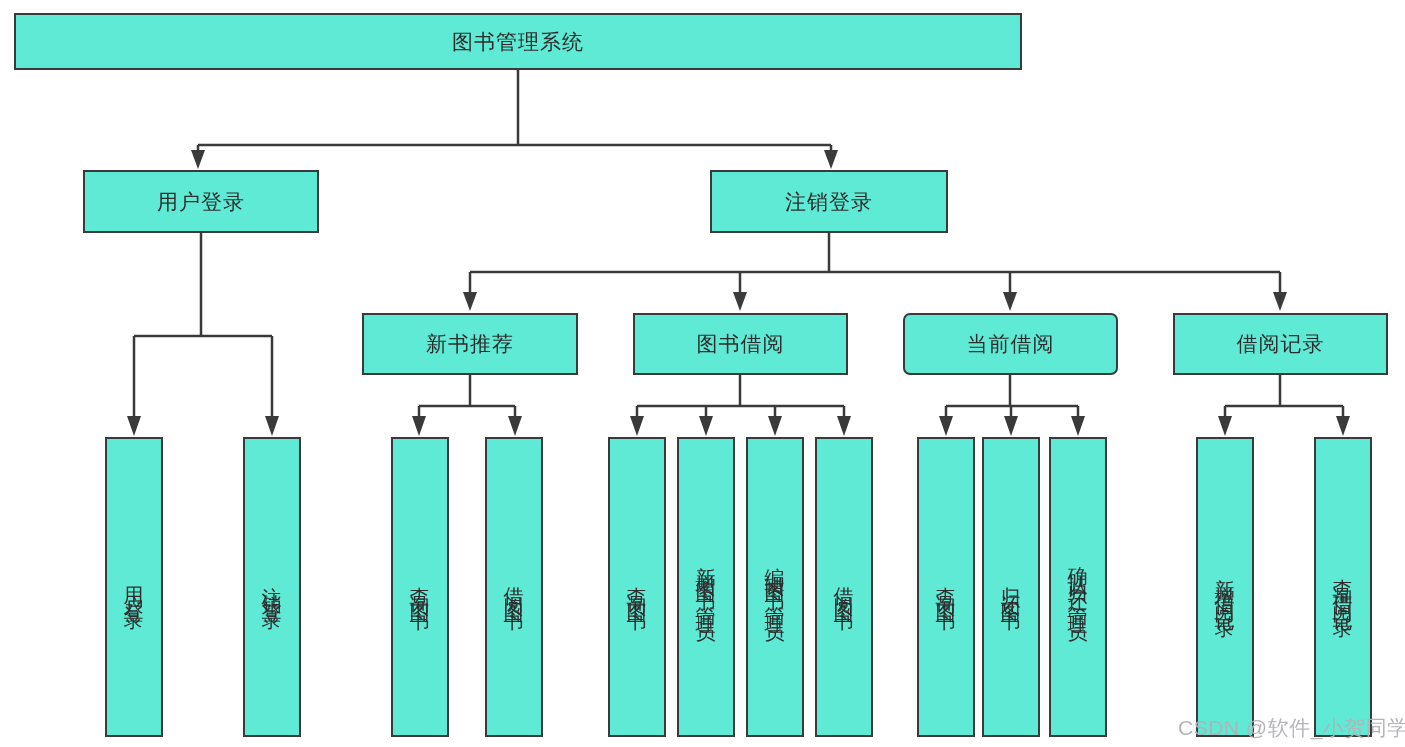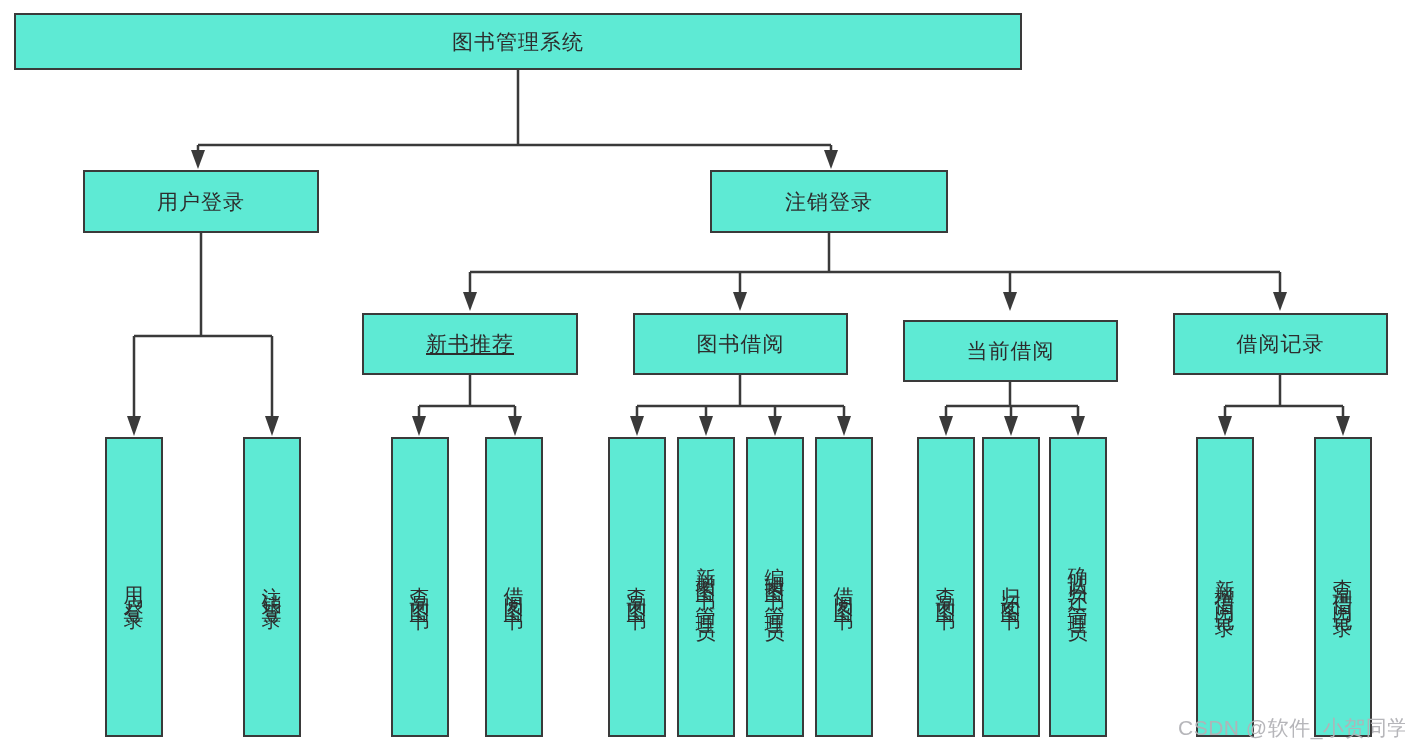--- a/index.html
+++ b/index.html
@@ -32,23 +32,23 @@
     writing-mode: vertical-rl;
     text-orientation: mixed;
     font-size: 20px;
     letter-spacing: 8px;
     line-height: 1;
   }
   
   .pos-root  { left: 14px;   top: 13px;  width: 1008px; height: 57px; }
   .pos-login { left: 83px;   top: 170px; width: 236px;  height: 63px; }
   .pos-mgmt  { left: 710px;  top: 170px; width: 238px;  height: 63px; }
-  .pos-l2a   { left: 362px;  top: 313px; width: 216px;  height: 62px; text-decoration: underline; }
+  .pos-l2a   { left: 362px;  top: 313px; width: 216px;  height: 62px; }
   .pos-l2b   { left: 633px;  top: 313px; width: 215px;  height: 62px; }
-  .pos-l2c   { left: 903px;  top: 320px; width: 215px;  height: 62px; }
+  .pos-l2c   { left: 903px;  top: 313px; width: 215px;  height: 62px; border-radius: 7px; }
   .pos-l2d   { left: 1173px; top: 313px; width: 215px;  height: 62px; }
   
   .col { top: 437px; width: 58px; height: 300px; }
   .pos-c0  { left: 105px; }
   .pos-c1  { left: 243px; }
   .pos-c2  { left: 391px; }
   .pos-c3  { left: 485px; }
   .pos-c4  { left: 608px; }
   .pos-c5  { left: 677px; }
   .pos-c6  { left: 746px; }

